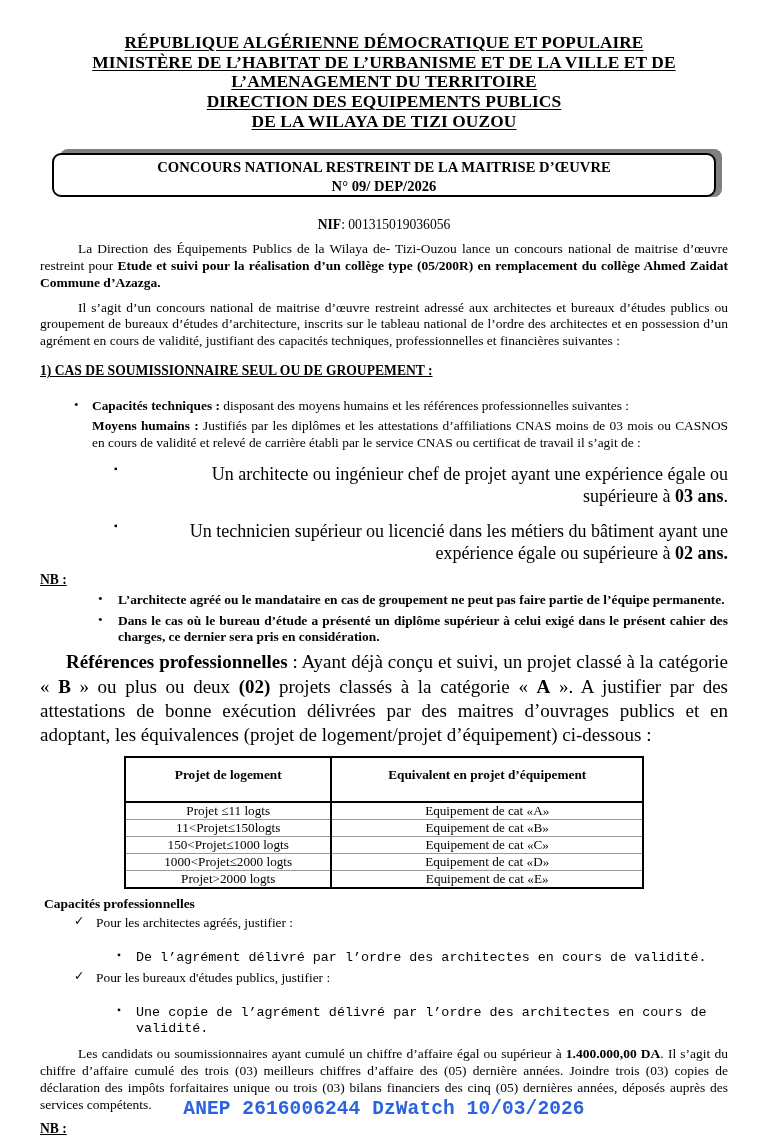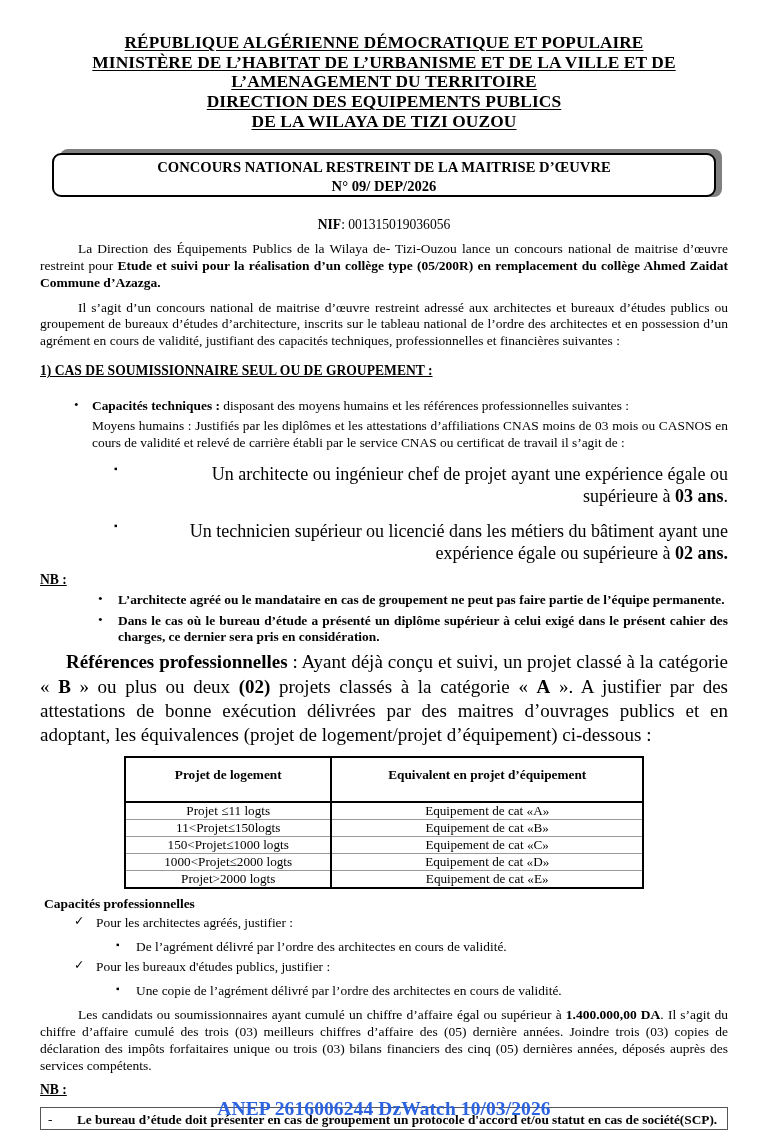--- a/index.html
+++ b/index.html
@@ -126,21 +126,21 @@
   }
   .bullet-l1 b { font-weight: bold; }
 
   .plain-ind {
     font-size: 13.4px;
     line-height: 1.27;
     margin-top: 2px;
     padding-left: 52px;
     text-align: justify;
   }
-  .plain-ind b { font-weight: normal; }
+  .plain-ind b { font-weight: bold; }
 
   .bullet-l2 {
     font-size: 18px;
     line-height: 1.25;
     margin-top: 12px;
     padding-left: 94px;
     position: relative;
     text-align: right;
   }
   .bullet-l2::before {
@@ -230,23 +230,24 @@
   .check-l1::before {
     content: "\2713";
     position: absolute;
     left: 34px;
     top: -1px;
     font-size: 12.5px;
   }
   .check-l2 {
     font-size: 13.4px;
     line-height: 1.25;
-    margin-top: 7px;
+    margin-top: 18px;
     padding-left: 96px;
     position: relative;
+    font-family: Liberation Mono, monospace;
   }
   .check-l2::before {
     content: "\25AA";
     position: absolute;
     left: 76px;
     top: 0px;
     font-size: 10px;
   }
   .ordered-a {
     font-size: 13.5px;
@@ -292,21 +293,21 @@
   .sec2 .num { text-decoration: none; }
   .sec2 u { text-decoration: underline; }
 
   
   .footer {
     position: absolute;
     left: 0;
     right: 0;
     bottom: 18px;
     text-align: center;
-    font-family: Liberation Serif, serif;
+    font-family: Liberation Mono, monospace;
     font-weight: bold;
     font-size: 19.5px;
     letter-spacing: 0.1px;
   }
 </style>
 </head>
 <body>
 
 <div class="page">
 

